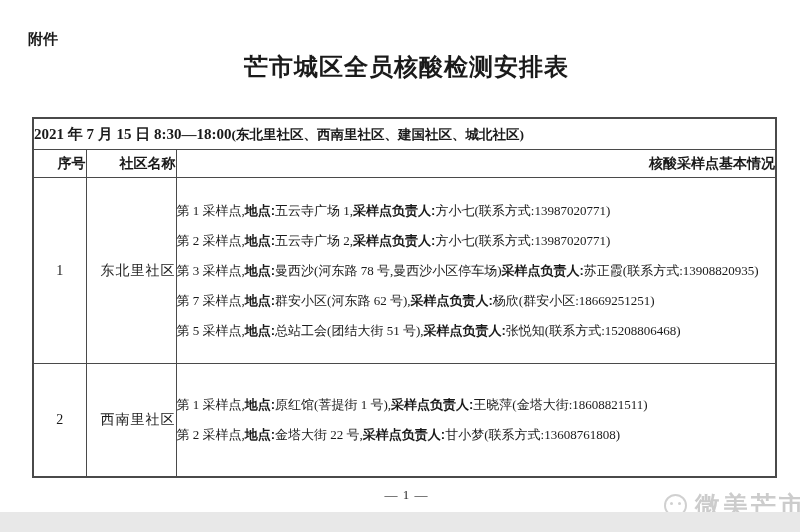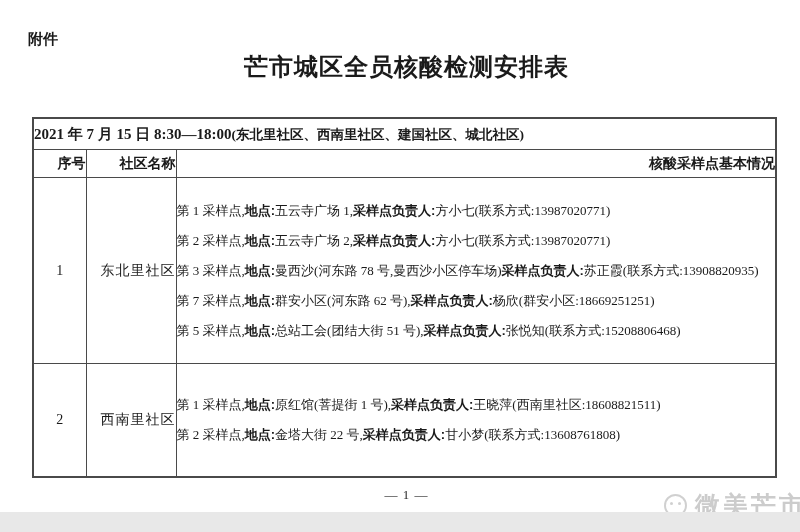--- a/index.html
+++ b/index.html
@@ -157,21 +157,21 @@
         <div class="point"><span>第 2 采样点,</span><span class="lbl">地点:</span><span>五云寺广场 2,</span><span class="lbl">采样点负责人:</span><span>方小七(联系方式:13987020771)</span></div>
         <div class="point"><span>第 3 采样点,</span><span class="lbl">地点:</span><span>曼西沙(河东路 78 号,曼西沙小区停车场)</span><span class="lbl">采样点负责人:</span><span>苏正霞(联系方式:13908820935)</span></div>
         <div class="point"><span>第 7 采样点,</span><span class="lbl">地点:</span><span>群安小区(河东路 62 号),</span><span class="lbl">采样点负责人:</span><span>杨欣(群安小区:18669251251)</span></div>
         <div class="point"><span>第 5 采样点,</span><span class="lbl">地点:</span><span>总站工会(团结大街 51 号),</span><span class="lbl">采样点负责人:</span><span>张悦知(联系方式:15208806468)</span></div>
       </td>
     </tr>
     <tr class="row-2">
       <td class="idx-cell">2</td>
       <td class="community-cell">西南里社区</td>
       <td class="points-cell">
-        <div class="point"><span>第 1 采样点,</span><span class="lbl">地点:</span><span>原红馆(菩提街 1 号),</span><span class="lbl">采样点负责人:</span><span>王晓萍(西南里社区:18608821511)</span></div>
+        <div class="point"><span>第 1 采样点,</span><span class="lbl">地点:</span><span>原红馆(菩提街 1 号),</span><span class="lbl">采样点负责人:</span><span>王晓萍(金塔大街:18608821511)</span></div>
         <div class="point"><span>第 2 采样点,</span><span class="lbl">地点:</span><span>金塔大街 22 号,</span><span class="lbl">采样点负责人:</span><span>甘小梦(联系方式:13608761808)</span></div>
       </td>
     </tr>
   </tbody>
     </table>
 
   <div class="page-number">— 1 —</div>
 
   <div class="watermark">
     <span class="smiley"></span>

